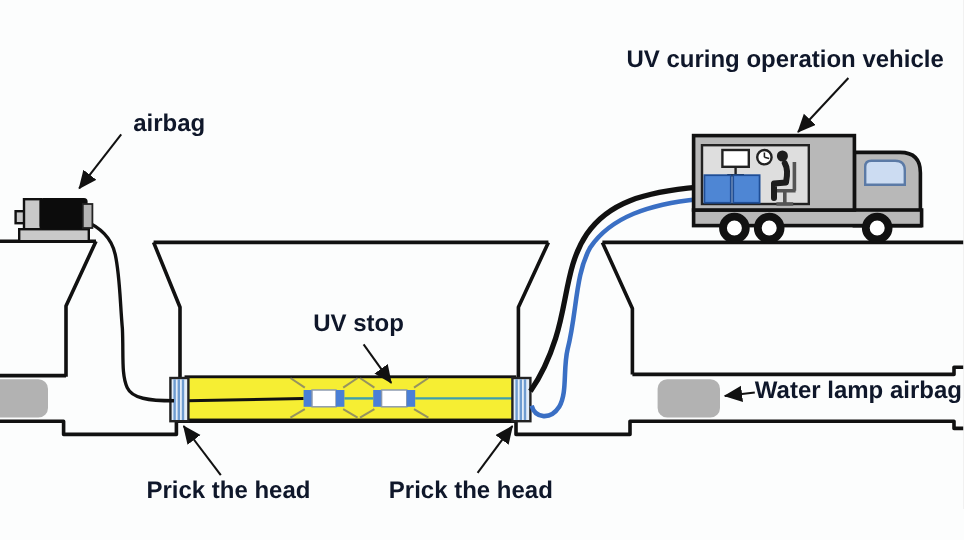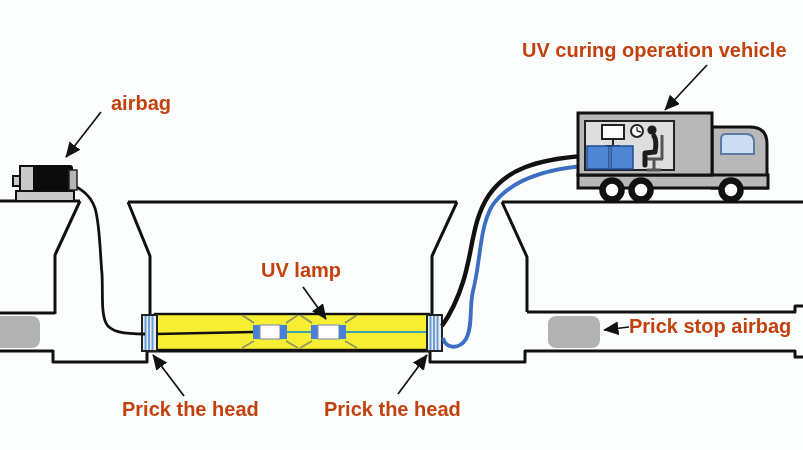--- a/index.html
+++ b/index.html
@@ -4,21 +4,21 @@
 <style>
   html,body{margin:0;padding:0;background:#e8e8e8;}
   #stage{
     position:relative;width:803px;height:450px;background:#fcfdfd;
     overflow:hidden;font-family:"Liberation Sans",sans-serif;
   }
   #art{position:absolute;left:0;top:0;}
   .lbl{
     position:absolute;white-space:nowrap;
     font:600 20px "Liberation Sans",sans-serif;
-    color:#c2410c;letter-spacing:0px;
+    color:#0f172a;letter-spacing:0px;
   }
 </style>
 </head>
 <body>
 
 <div id="stage">
 
 <svg id="art" width="803" height="450" viewBox="0 0 803 450">
   <defs>
     <marker id="ah" markerWidth="11" markerHeight="9" refX="8.5" refY="4" orient="auto">
@@ -143,18 +143,18 @@
     <path d="M707 65 L665 110" marker-end="url(#ah)"></path>
     <path d="M303 287 L326 319" marker-end="url(#ah)"></path>
     <path d="M629 327 L604 330" marker-end="url(#ah)"></path>
     <path d="M184 396 L153 355" marker-end="url(#ah)"></path>
     <path d="M398 394 L427 355" marker-end="url(#ah)"></path>
   </g>
 </svg>
 
 <div class="lbl" style="left:111px;top:92px">airbag</div>
 <div class="lbl" style="left:522px;top:39px">UV curing operation vehicle</div>
-<div class="lbl" style="left:261px;top:259px">UV lamp</div>
-<div class="lbl" style="left:629px;top:315px">Prick stop airbag</div>
+<div class="lbl" style="left:261px;top:259px">UV stop</div>
+<div class="lbl" style="left:629px;top:315px">Water lamp airbag</div>
 <div class="lbl" style="left:122px;top:398px">Prick the head</div>
 <div class="lbl" style="left:324px;top:398px">Prick the head</div>
 
 </div>
 
 </body></html>

